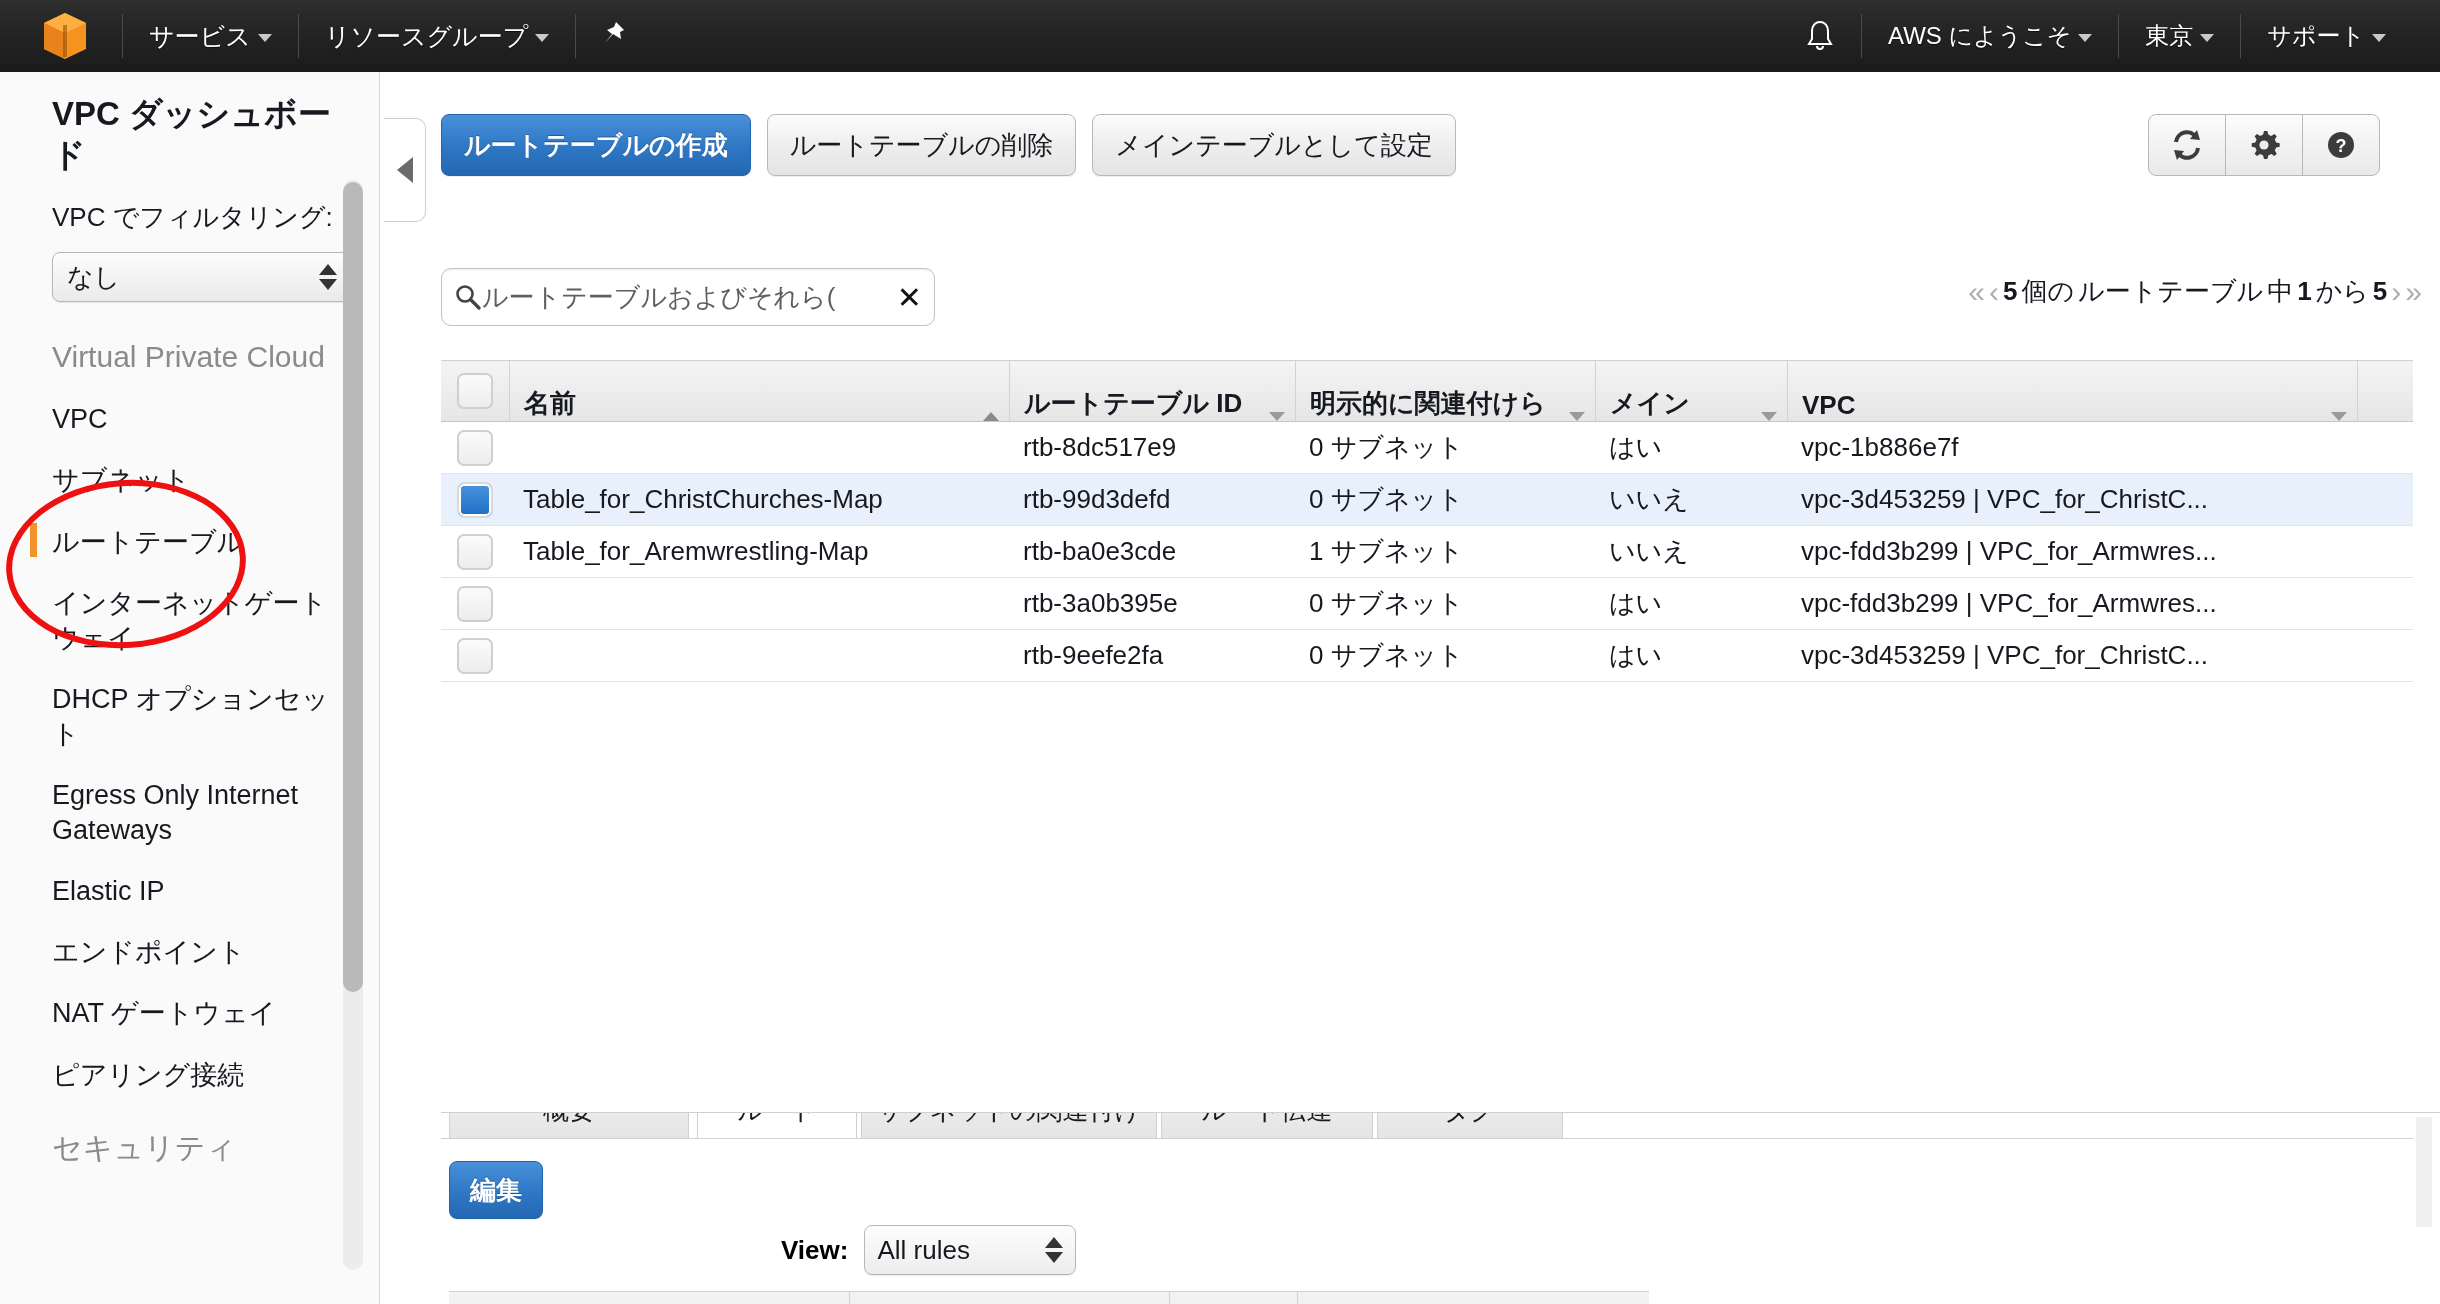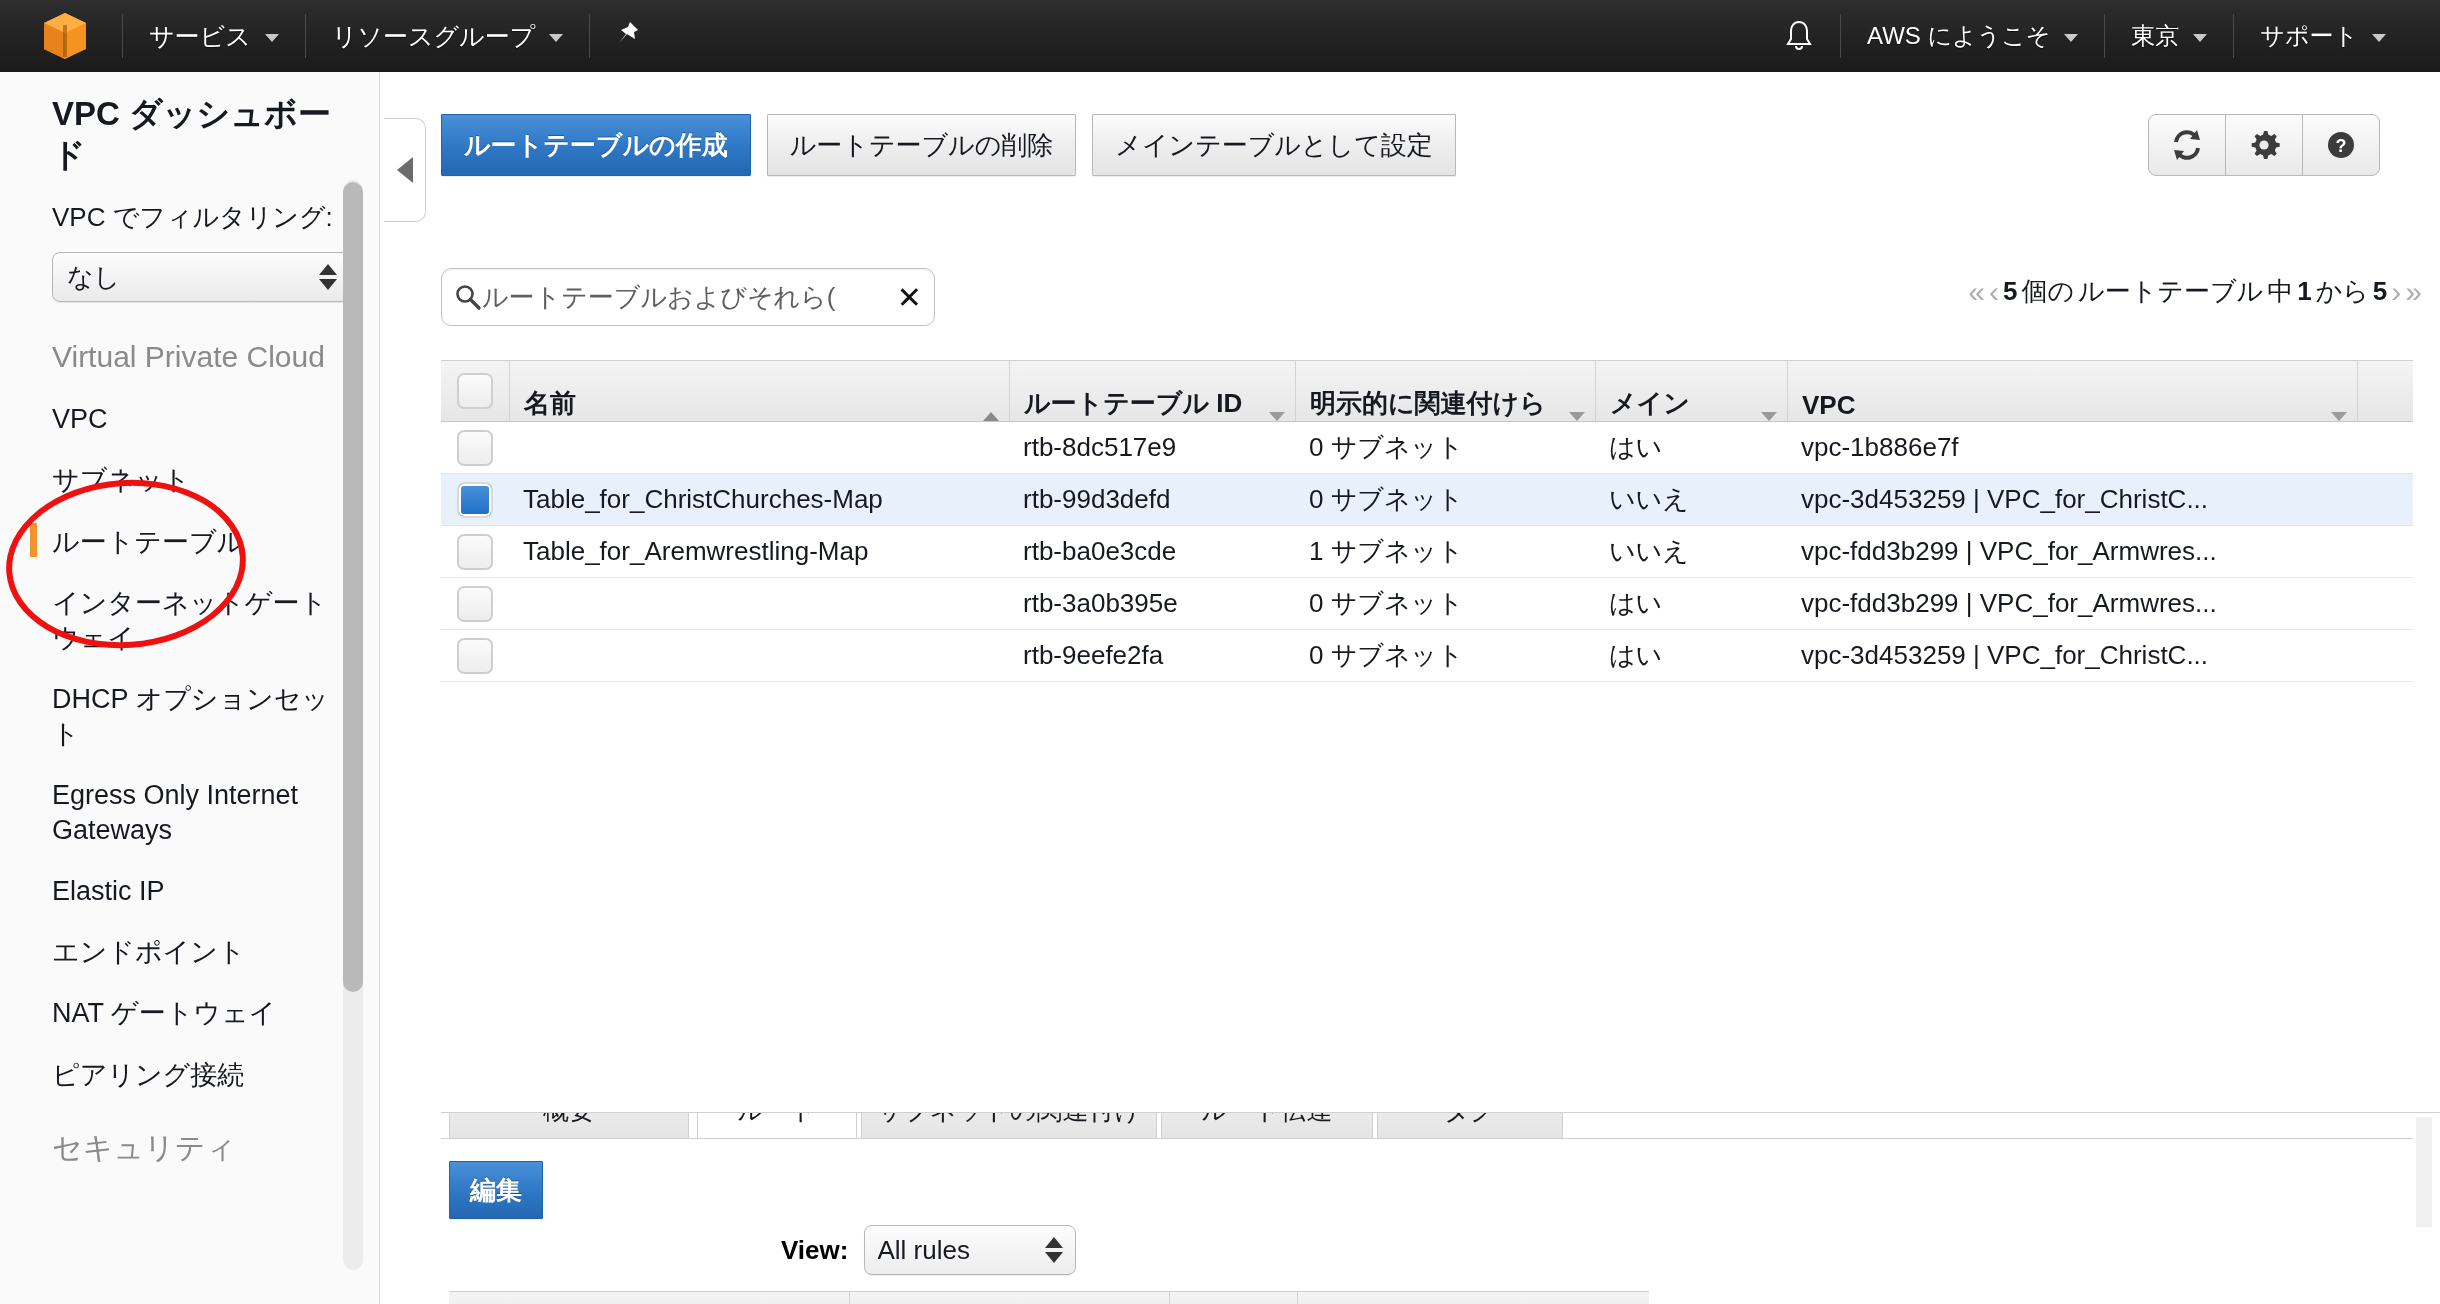--- a/index.html
+++ b/index.html
@@ -10,21 +10,21 @@
   }
 
   
   #topnav {
     position: absolute; left: 0; top: 0; width: 2440px; height: 72px;
     background: linear-gradient(to bottom, #2e2e2e 0%, #232323 50%, #1b1b1b 100%);
     display: flex; align-items: stretch;
   }
   .nav-sep { width: 1px; background: #4a4a4a; margin: 14px 0; }
   .nav-item {
-    display: flex; align-items: center; gap: 14px;
+    display: flex; align-items: center; gap: 7px;
     padding: 0 26px; color: #fff; font-size: 25px; white-space: nowrap;
     text-shadow: 0 1px 1px rgba(0,0,0,.6);
   }
   .nav-item.small { font-size: 24px; }
   .caret-d {
     width: 0; height: 0; border-left: 7px solid transparent;
     border-right: 7px solid transparent; border-top: 8px solid #c9c9c9;
     margin-top: 4px;
   }
   #aws-logo { display:flex; align-items:center; padding: 0 34px 0 42px; }
@@ -85,21 +85,21 @@
   #collapse-handle i {
     width:0;height:0;border-top:13px solid transparent;border-bottom:13px solid transparent;
     border-right:16px solid #6b6b6b;
   }
 
   
   #main { position:absolute; left: 381px; top: 72px; width: 2059px; height: 1232px; background:#fff; }
 
   #toolbar { position:absolute; left: 60px; top: 42px; display:flex; gap: 16px; }
   .btn {
-    height: 62px; padding: 0 22px; border-radius: 1px; font-size: 26px;
+    height: 62px; padding: 0 22px; border-radius: 8px; font-size: 26px;
     display:flex; align-items:center; justify-content:center; cursor:pointer;
     white-space: nowrap; border: 1px solid #b8b8b8;
     background: linear-gradient(to bottom,#fcfcfc 0%, #eeeeee 50%, #e4e4e4 100%);
     color:#16191f; box-shadow: 0 1px 1px rgba(0,0,0,.07);
   }
   .btn.primary {
     border-color:#2063a8; color:#fff; font-weight:700;
     background: linear-gradient(to bottom,#4a90d9 0%, #2f79c6 50%, #2467b2 100%);
     text-shadow: 0 -1px 0 rgba(0,0,0,.3);
   }

